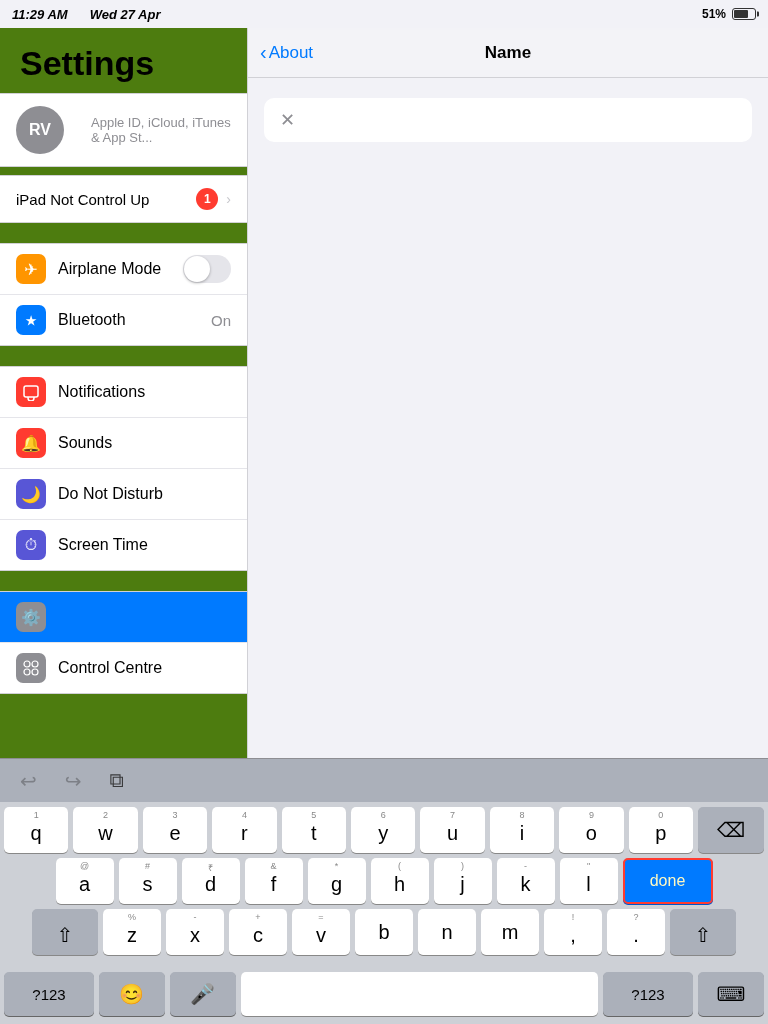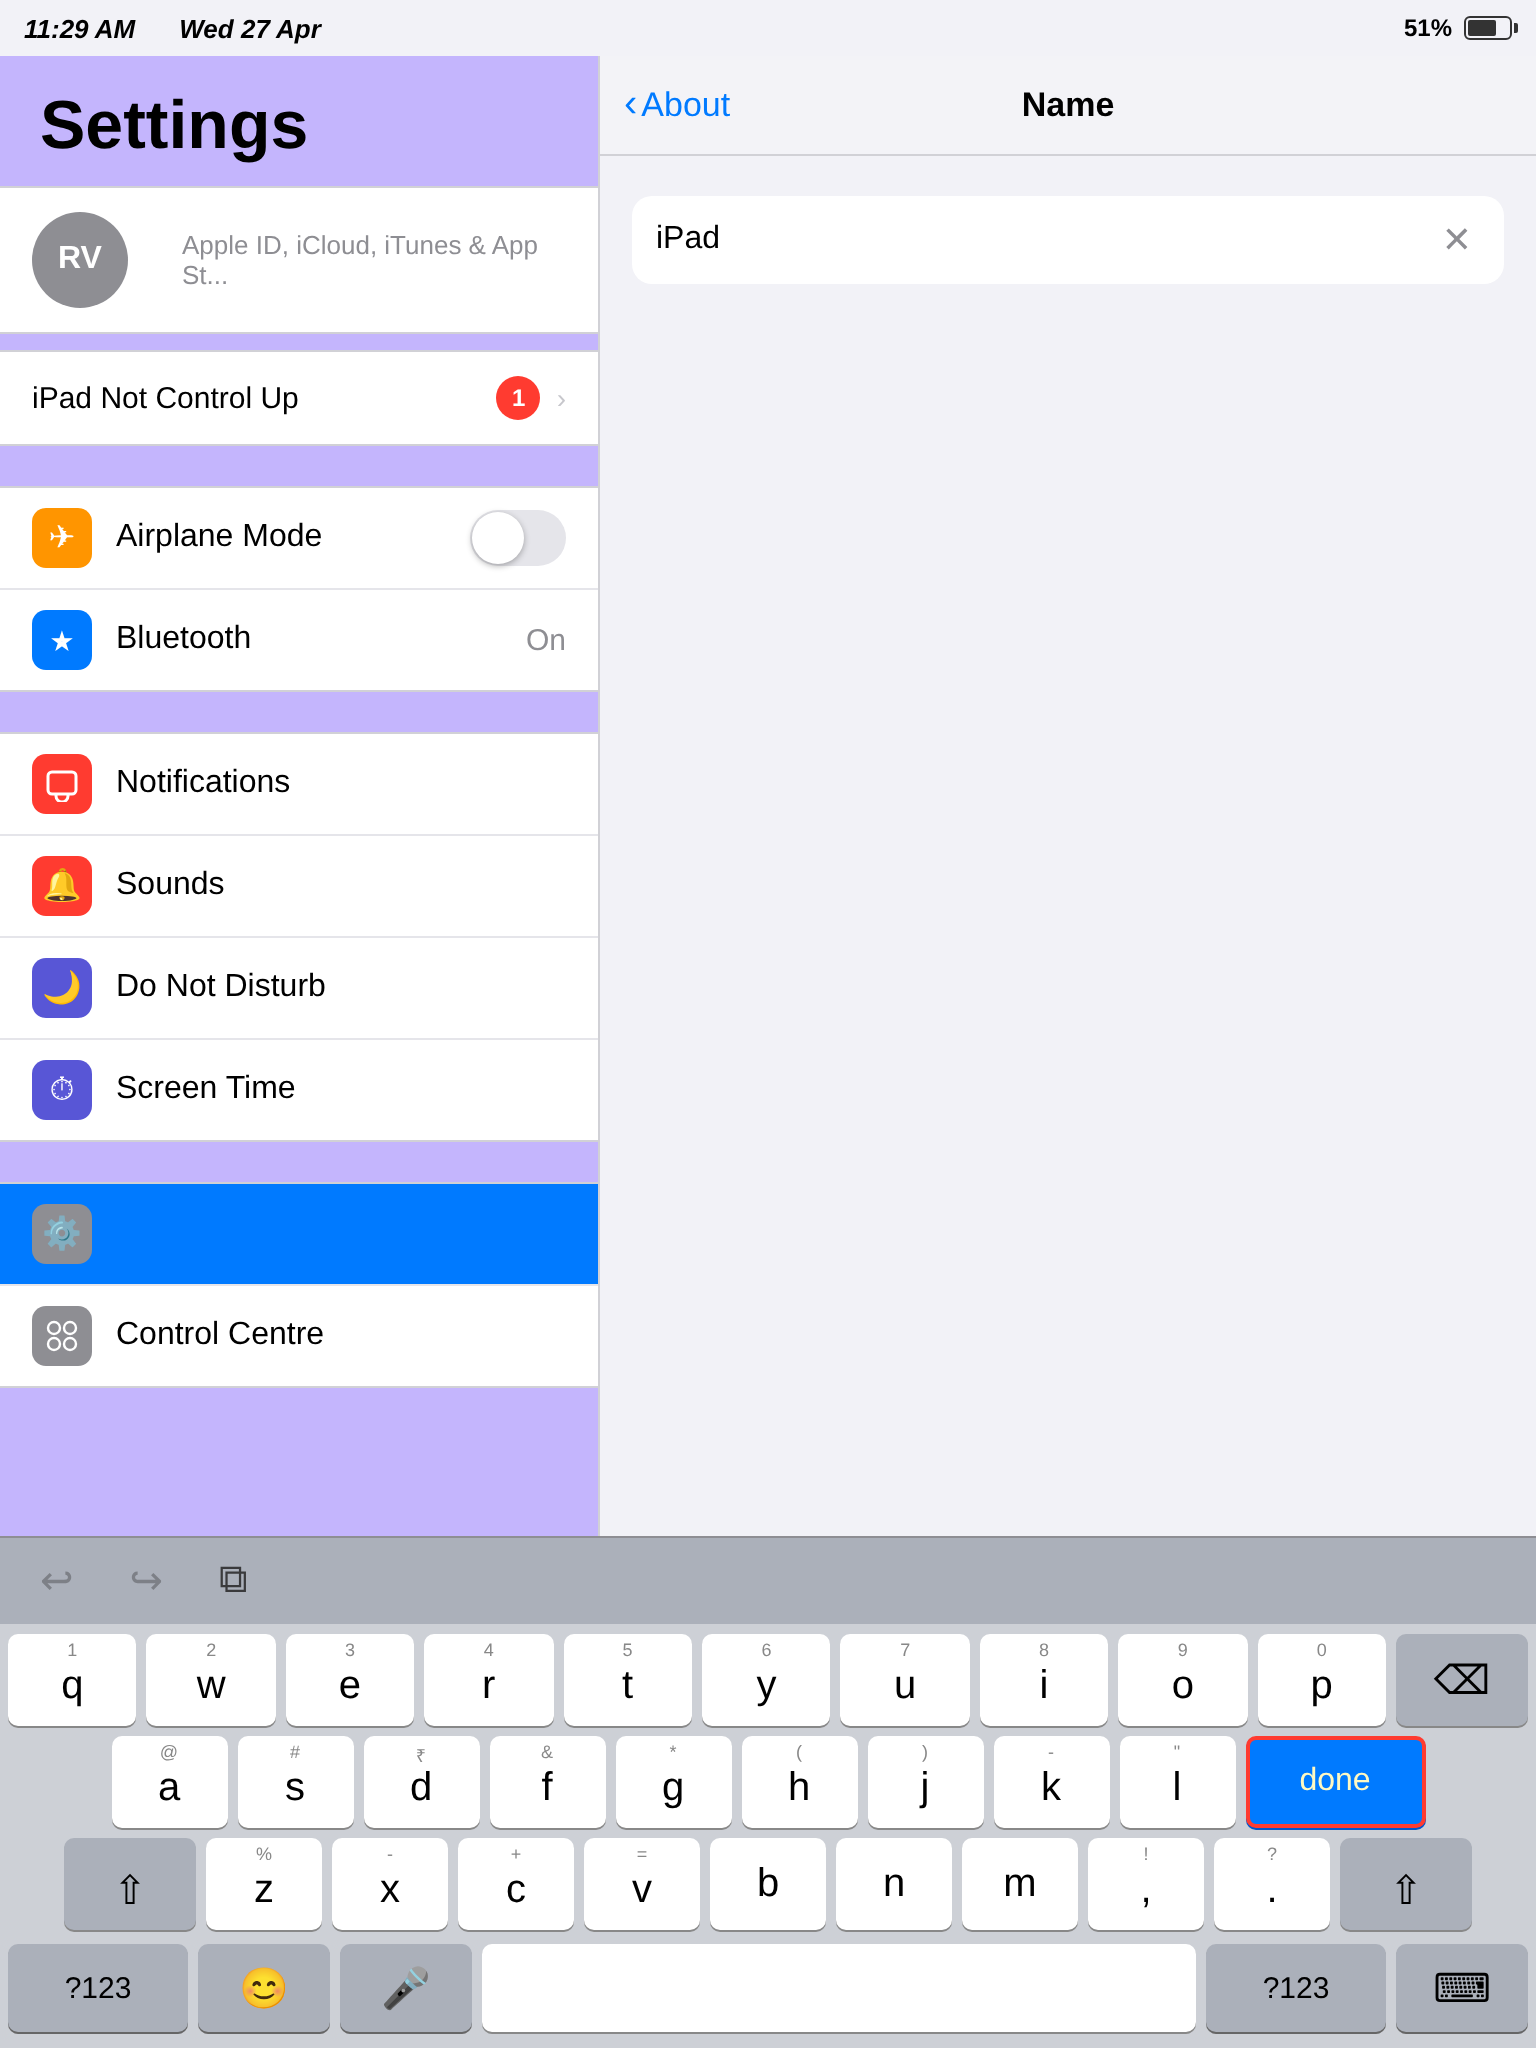--- a/index.html
+++ b/index.html
@@ -24,22 +24,22 @@
 
     
     .main-layout {
       flex: 1;
       display: flex;
       overflow: hidden;
     }
 
     
     .sidebar {
-      width: 300px;
-      background: #c4b5fd;
+      width: 248px;
+      background: #4d7c0f;
       border-right: 1px solid #d1d1d6;
       overflow-y: auto;
       flex-shrink: 0;
     }
     .sidebar-title {
       font-size: 34px;
       font-weight: 700;
       padding: 16px 20px 10px;
       color: #000;
     }
@@ -270,21 +270,21 @@
     .key.space-bar .key-letter { font-size: 15px; margin-top: 0; color: #3a3a3c; }
     .key.delete-key { width: 68px; background: #abb0ba; }
     .delete-icon { font-size: 20px; }
     .shift-key { width: 68px; background: #abb0ba; }
     .emoji-key { width: 68px; background: #abb0ba; }
     .num-key { width: 68px; background: #abb0ba; }
     .mic-key { width: 68px; background: #abb0ba; }
     .intl-key { width: 68px; background: #abb0ba; }
     .bottom-row {
       display: flex;
-      padding: 7px 4px 8px;
+      padding: 17px 4px 8px;
       gap: 5px;
       align-items: center;
     }
     .alpha-key { flex: 1; min-width: 0; }
   </style>
 </head>
 <body>
 
 <div class="status-bar">
   <div style="display:flex; gap:22px; align-items:center;font-style:italic;">
@@ -384,21 +384,20 @@
     <div class="right-header">
       <div class="back-btn">
         <span class="back-chevron">‹</span>
         <span>About</span>
       </div>
       <span class="right-title">Name</span>
     </div>
 
     <div class="input-area">
       <div class="name-input-row">
-        <input class="name-input" type="text" value="iPad" style="">
         <span class="clear-btn">✕</span>
       </div>
     </div>
 
     <div class="right-content"></div>
   </div>
 </div>
 
 <div class="keyboard-toolbar">
   <span class="toolbar-btn disabled">↩</span>

